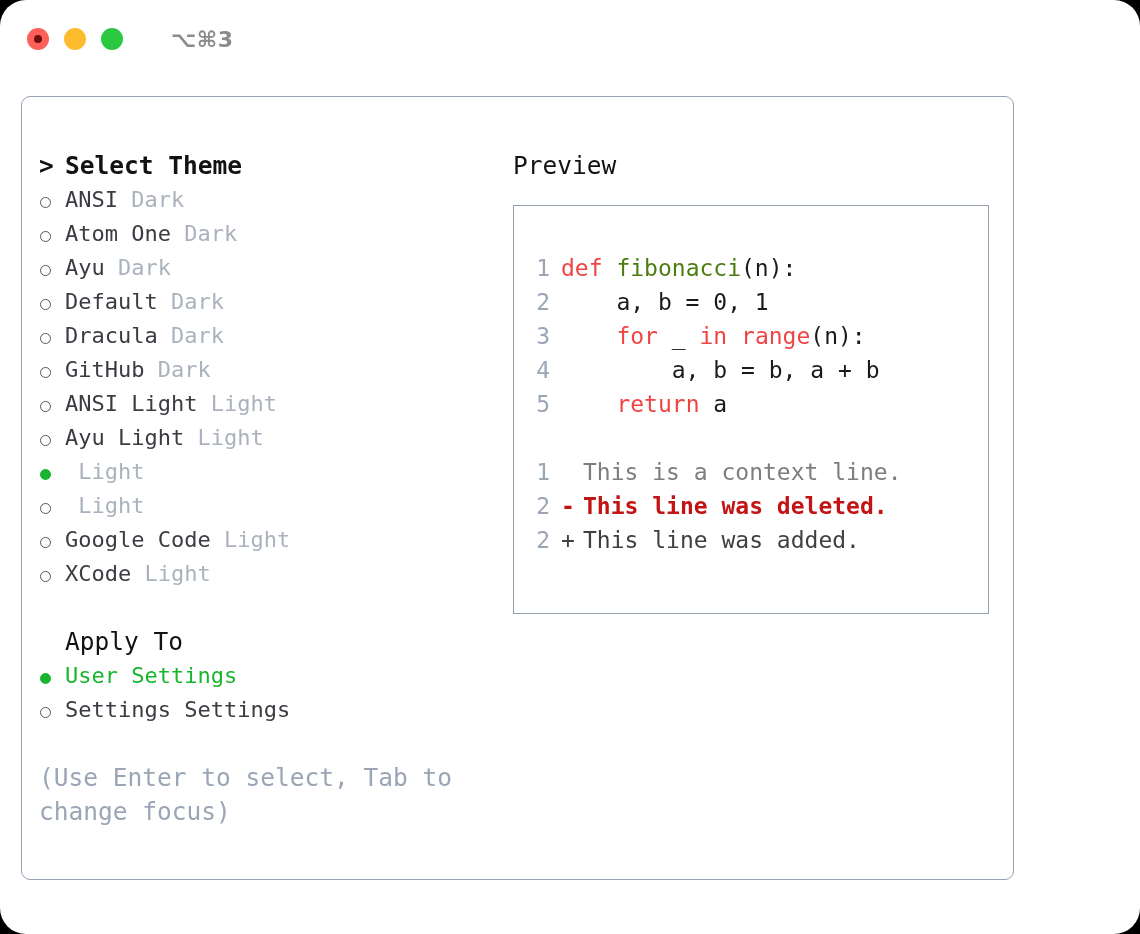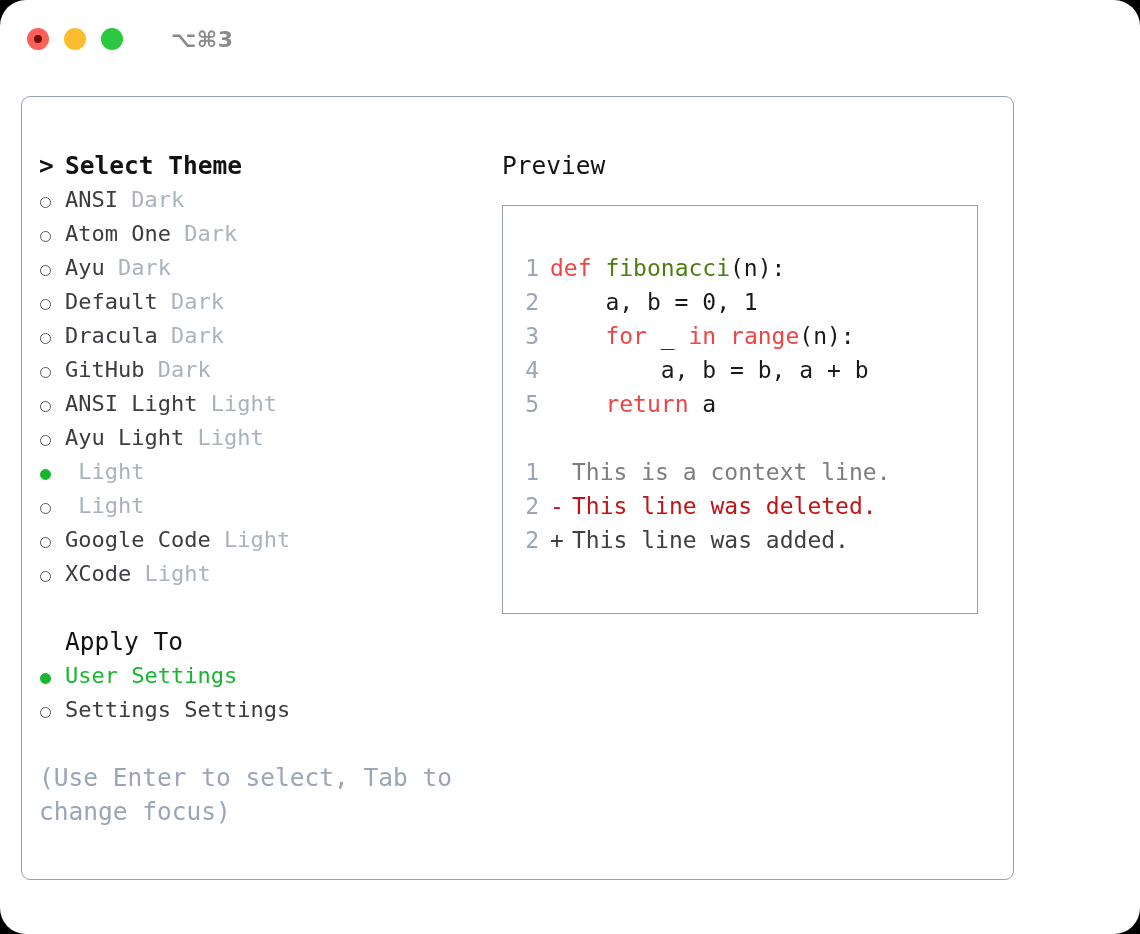--- a/index.html
+++ b/index.html
@@ -92,20 +92,21 @@
   }
 
   .col-left {
     width: 480px;
     padding: 52px 0 0 17px;
   }
 
   .col-right {
     flex: 1;
     padding: 52px 0 0 0;
+    margin-left: 11px;
   }
 
   
   .list-heading {
     display: flex;
     align-items: baseline;
     font-size: 24.5px;
     line-height: 34px;
     font-weight: 700;
     color: #121212;
@@ -216,21 +217,21 @@
 
   .tok-kw   { color: #ef4444; }
   .tok-fn   { color: #4d7c0f; }
   .tok-txt  { color: #1a1a1a; }
 
   .diff-sign {
     display: inline-block;
     width: 22px;
   }
   .diff-ctx { color: #7d7d7d; }
-  .diff-del { color: #c21414; }
+  .diff-del { color: #c21414; font-weight: bold; }
   .diff-add { color: #404040; }
 </style>
 </head>
 <body>
 
 <div class="window">
 
   <div class="titlebar">
     <div class="traffic-lights">
       <span class="light light-close"></span>

